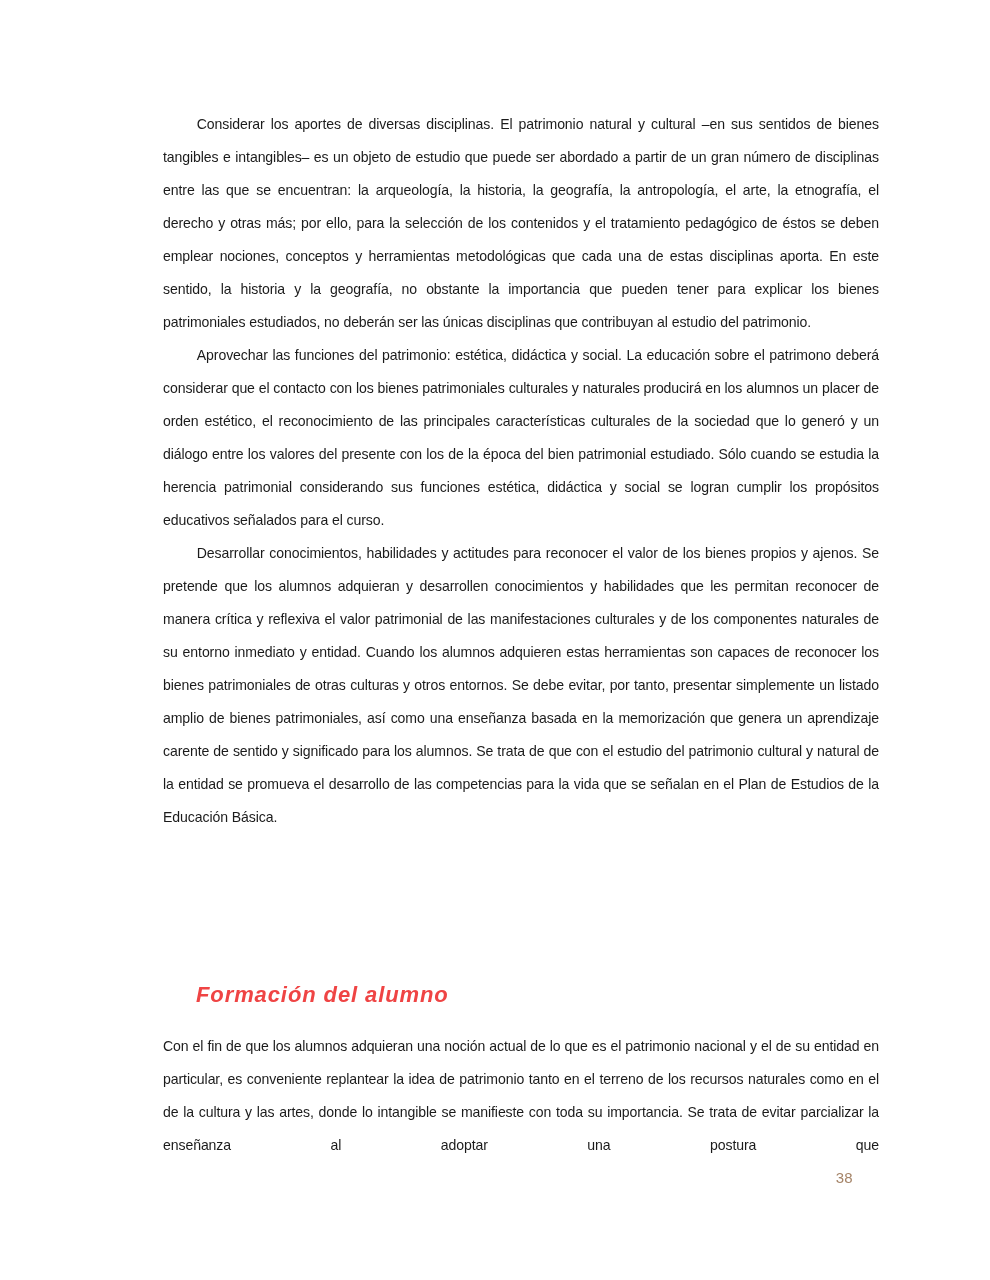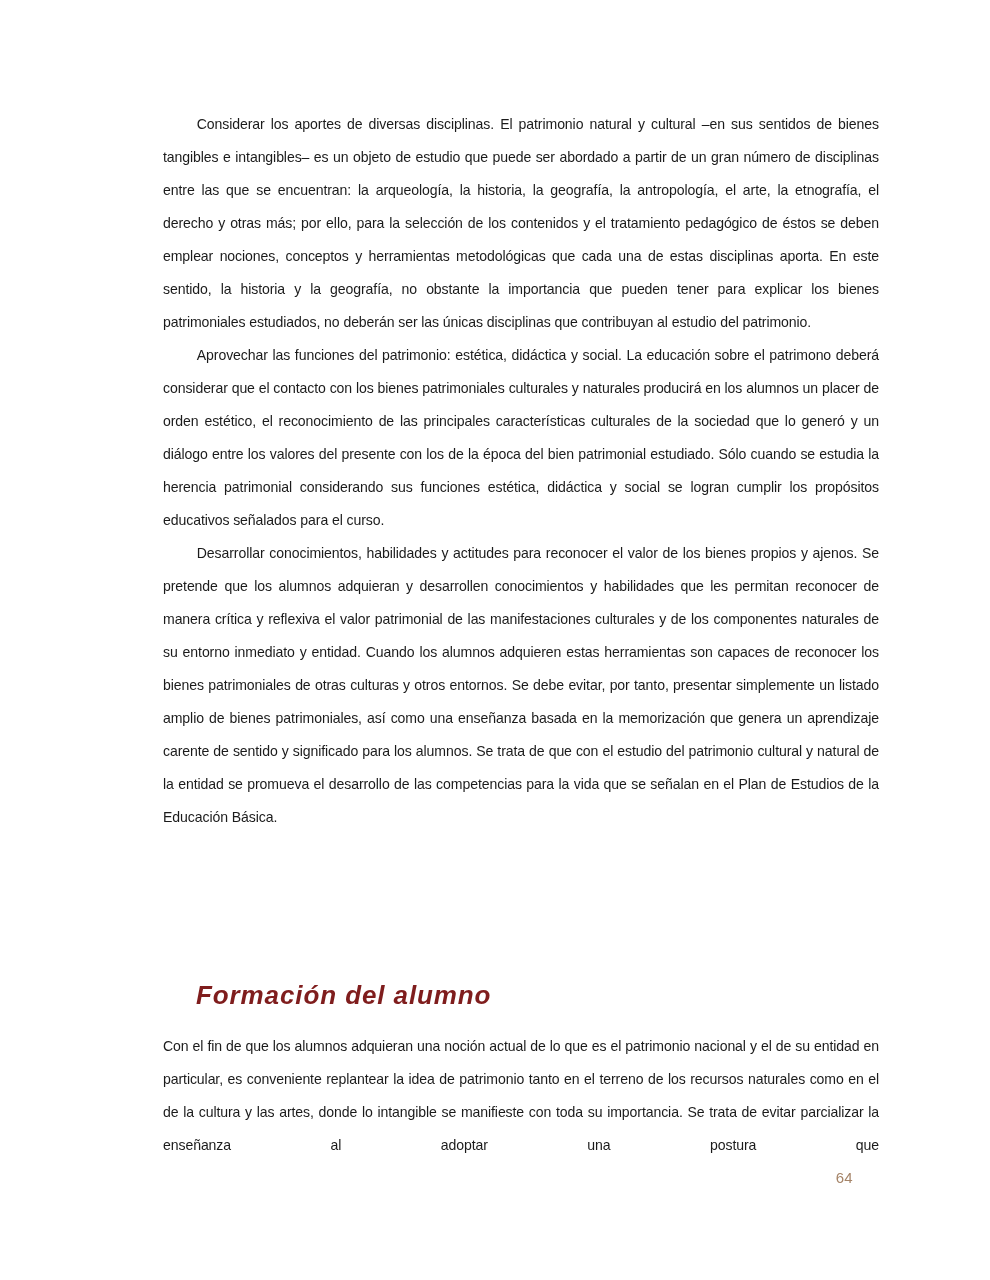--- a/index.html
+++ b/index.html
@@ -60,25 +60,25 @@
     text-align-last: justify;
   }
 
   
   .section-heading {
     margin: 0;
     padding: 0;
     position: absolute;
     left: 196px;
     top: 980px;
-    font-size: 26px;
+    font-size: 22px;
     line-height: 30px;
     font-weight: bold;
     font-style: italic;
-    color: #7f1d1d;
+    color: #ef4444;
     letter-spacing: 0.9px;
     white-space: nowrap;
   }
 
   
   .page-number {
     position: absolute;
     left: 0;
     top: 1168px;
     width: 853px;
@@ -103,15 +103,15 @@
     <p class="body-paragraph indented">Desarrollar conocimientos, habilidades y actitudes para reconocer el valor de los bienes propios y ajenos. Se pretende que los alumnos adquieran y desarrollen conocimientos y habilidades que les permitan reconocer de manera crítica y reflexiva el valor patrimonial de las manifestaciones culturales y de los componentes naturales de su entorno inmediato y entidad. Cuando los alumnos adquieren estas herramientas son capaces de reconocer los bienes patrimoniales de otras culturas y otros entornos. Se debe evitar, por tanto, presentar simplemente un listado amplio de bienes patrimoniales, así como una enseñanza basada en la memorización que genera un aprendizaje carente de sentido y significado para los alumnos. Se trata de que con el estudio del patrimonio cultural y natural de la entidad se promueva el desarrollo de las competencias para la vida que se señalan en el Plan de Estudios de la Educación Básica.</p>
 
   </div>
 
   <h2 class="section-heading">Formación del alumno</h2>
 
   <div class="text-column" style="top:1030px;">
     <p class="body-paragraph flush justify-last">Con el fin de que los alumnos adquieran una noción actual de lo que es el patrimonio nacional y el de su entidad en particular, es conveniente replantear la idea de patrimonio tanto en el terreno de los recursos naturales como en el de la cultura y las artes, donde lo intangible se manifieste con toda su importancia. Se trata de evitar parcializar la enseñanza al adoptar una postura que</p>
   </div>
 
-  <div class="page-number">64</div>
+  <div class="page-number">38</div>
 
 </div>
 
 </body></html>

